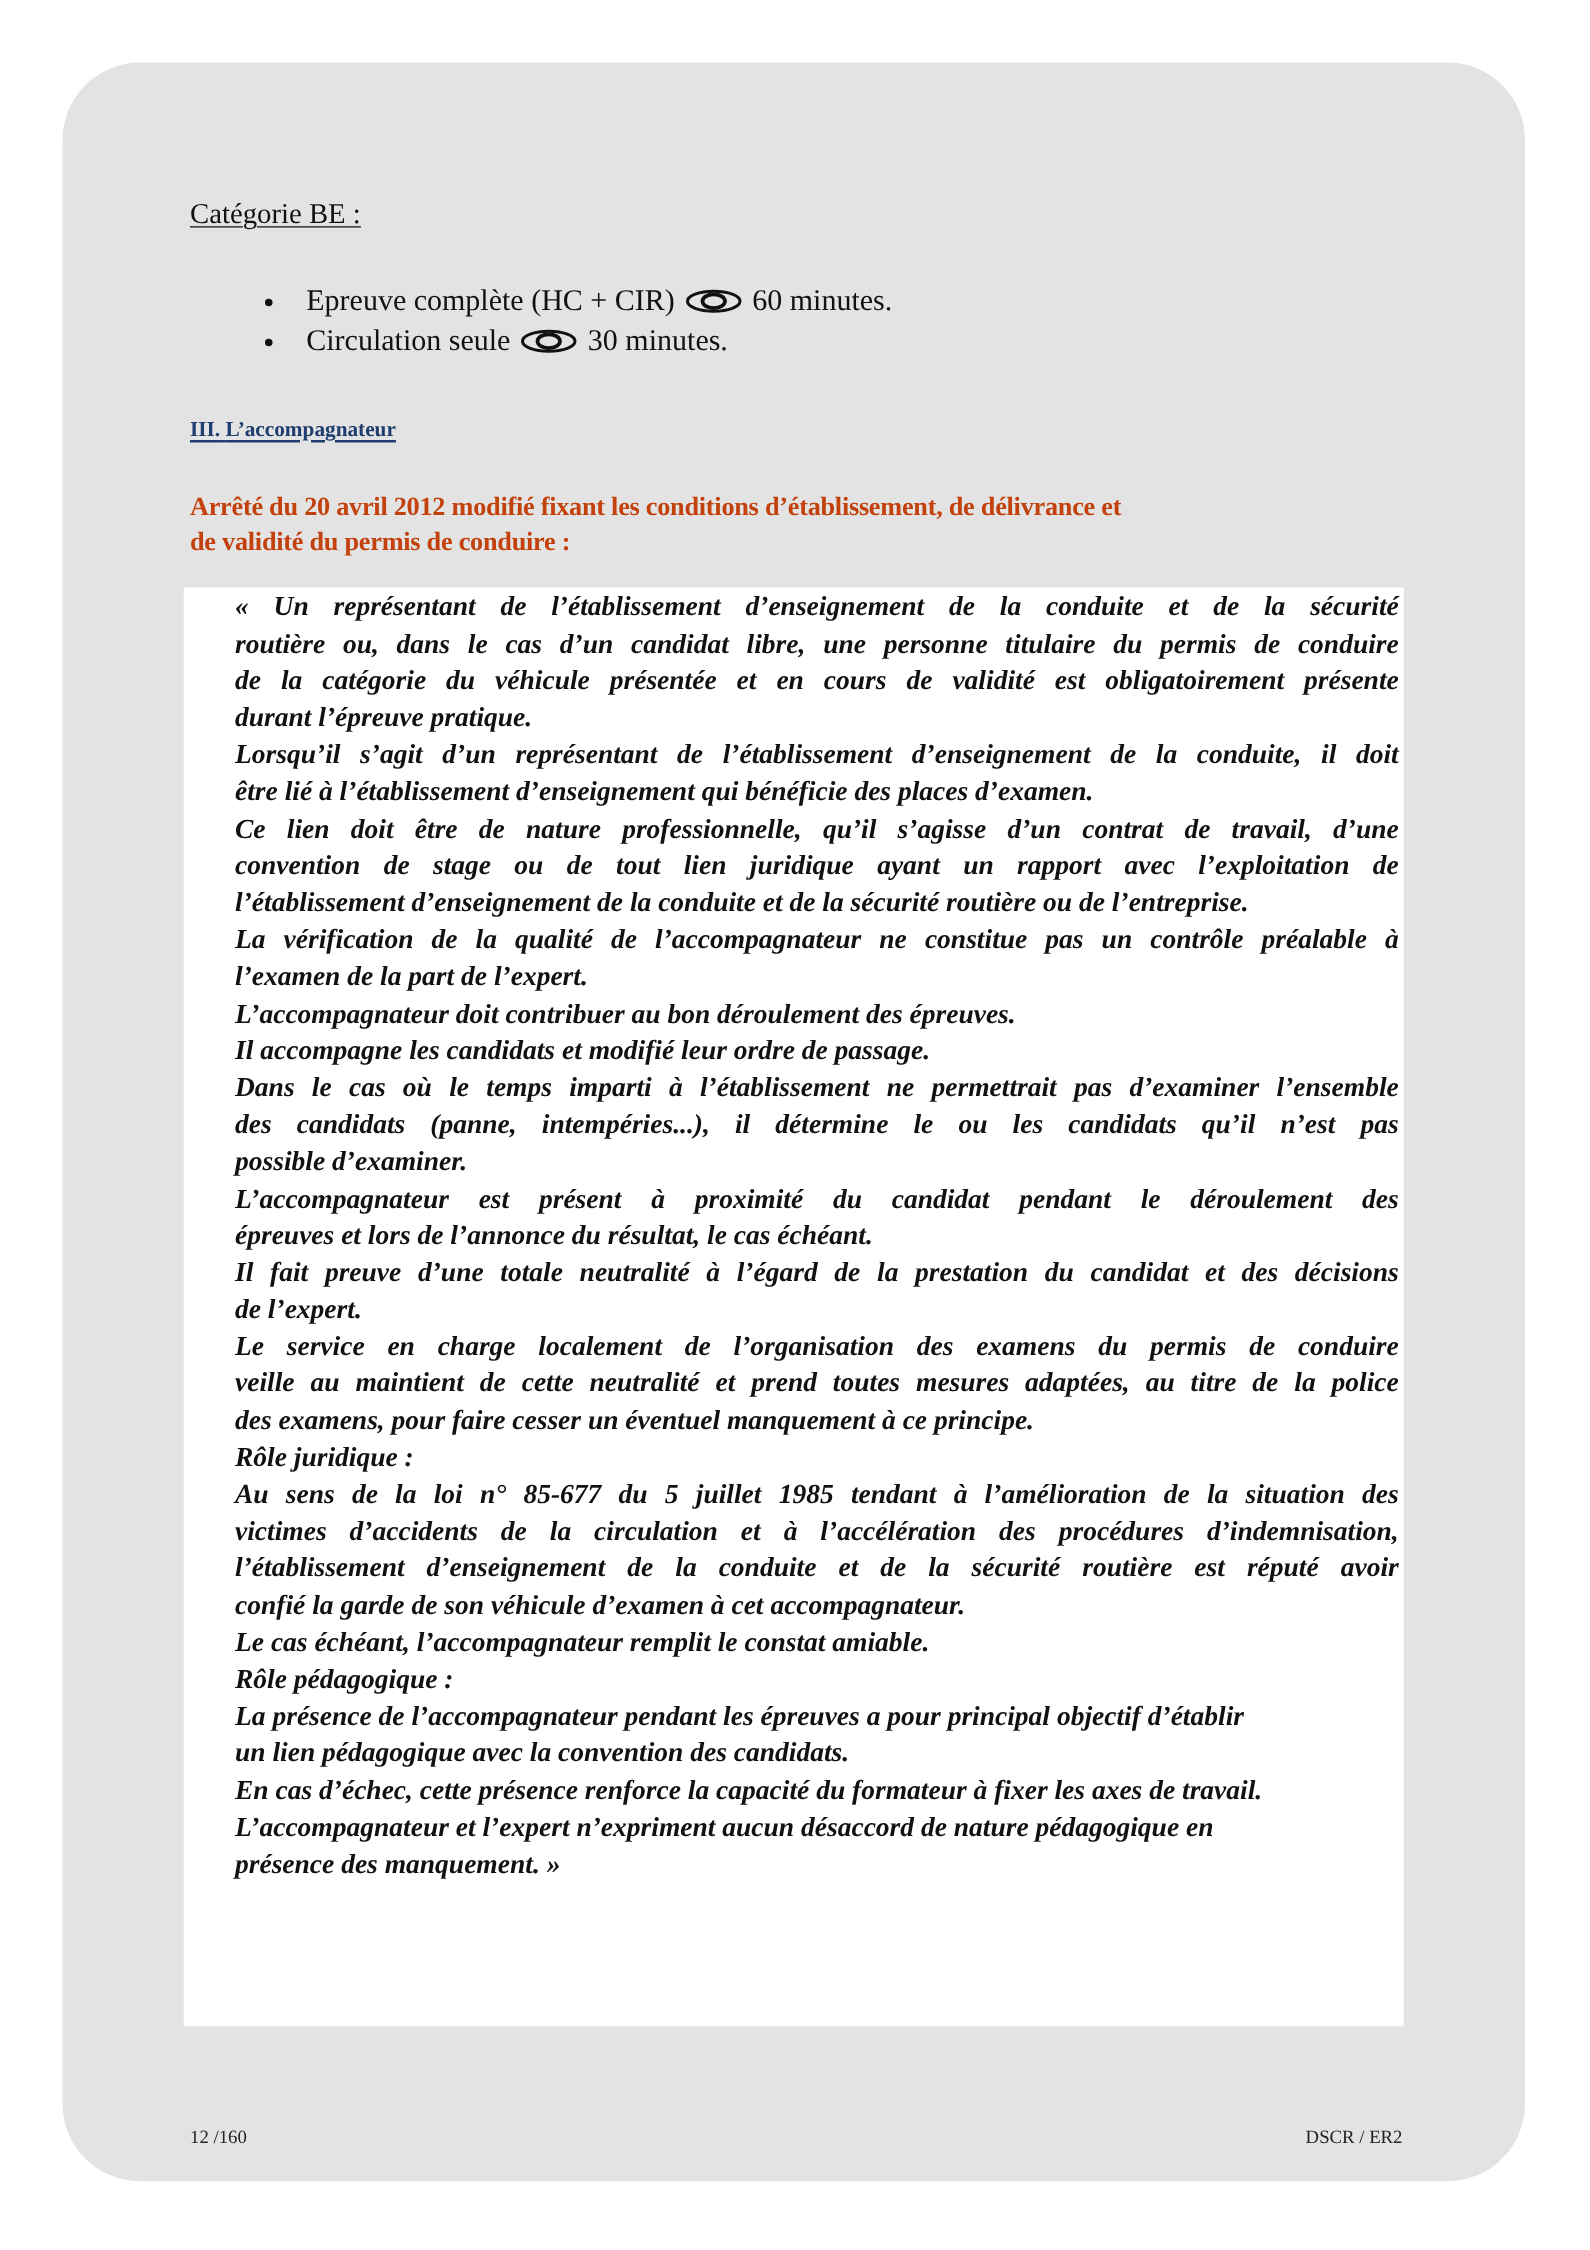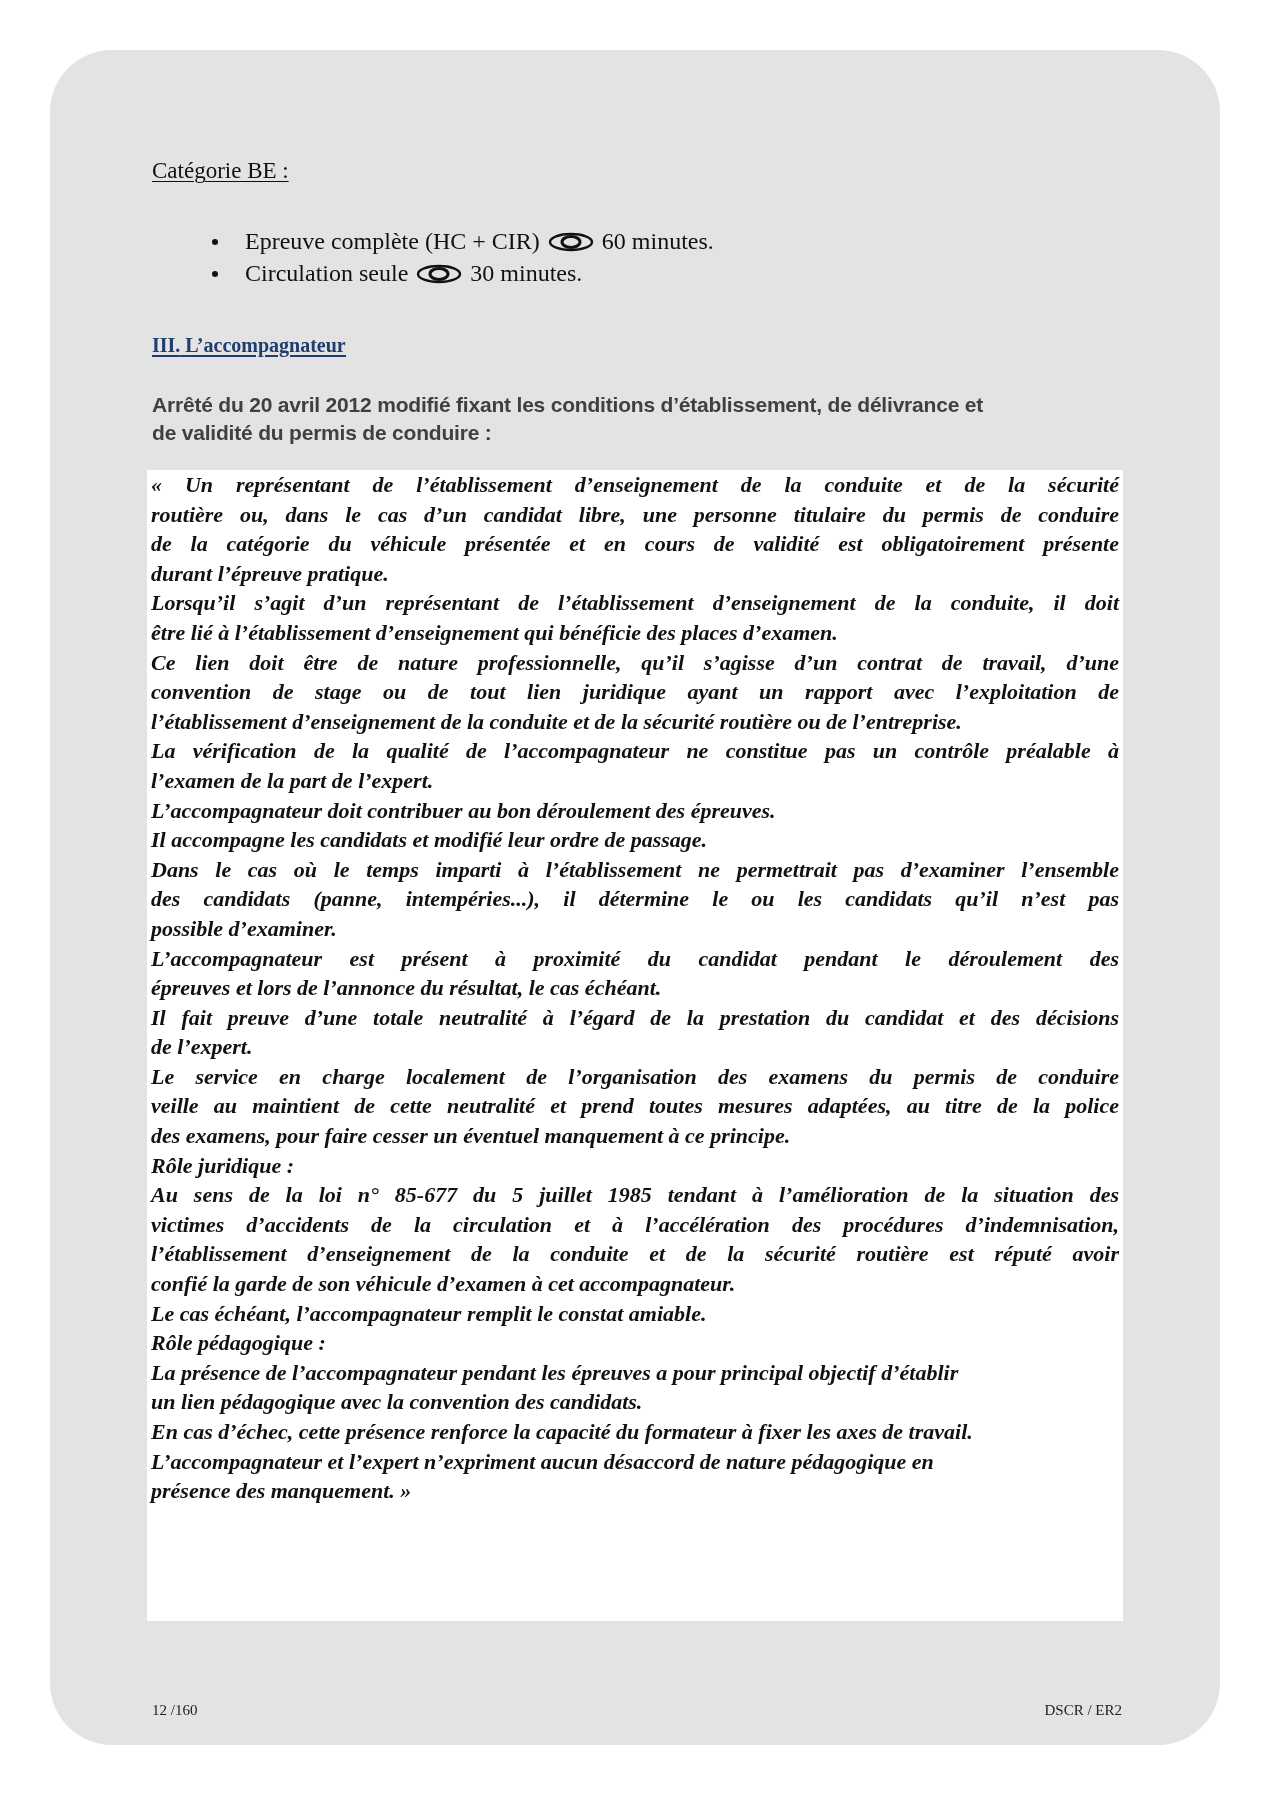--- a/index.html
+++ b/index.html
@@ -23,38 +23,38 @@
   .bullets li::before {
     content: ""; position: absolute; left: 44px; top: 14px; width: 6px; height: 6px;
     background: #111; border-radius: 50%;
   }
   .eye {
     display: inline-block; position: relative; width: 46px; height: 18px; vertical-align: middle;
     margin: -4px 8px 0 8px;
   }
   .eye svg { display: block; }
   .section-heading {
-    position: absolute; left: 152px; top: 334px; font-size: 20px; font-weight: bold; color: #1f3d6e;
+    position: absolute; left: 152px; top: 334px; font-size: 17px; font-weight: bold; color: #1f3d6e;
     text-decoration: underline; text-underline-offset: 3px; text-decoration-thickness: 2px;
   }
   .section-heading span { text-decoration: underline; }
   .arrete {
     position: absolute; left: 152px; top: 391px; width: 960px;
-    font-family: Liberation Sans, sans-serif; font-weight: bold; font-size: 21px; line-height: 28px;
-    color: #404040; letter-spacing: -0.2px;
+    font-family: Liberation Serif, serif; font-weight: bold; font-size: 21px; line-height: 28px;
+    color: #c2410c; letter-spacing: -0.2px;
   }
   .quote-box {
     position: absolute; left: 147px; top: 470px; width: 976px; height: 1151px; background: #ffffff;
   }
   .quote-text {
     position: absolute; left: 4px; top: 0px; width: 968px;
     font-family: "Liberation Serif", serif; font-style: italic; font-weight: bold;
     font-size: 22px; line-height: 29.6px; color: #111;
   }
-  .quote-text .line { display: block; white-space: nowrap; }
+  .quote-text .line { display: block; white-space: nowrap; margin-left: 37px; }
   .quote-text .line.j { text-align: justify; text-align-last: justify; white-space: normal; }
   .footer-left {
     position: absolute; left: 152px; top: 1702px; font-size: 15px; color: #222;
   }
   .footer-right {
     position: absolute; right: 150px; top: 1702px; font-size: 15px; color: #222;
   }
 </style>
 </head>
 <body>

